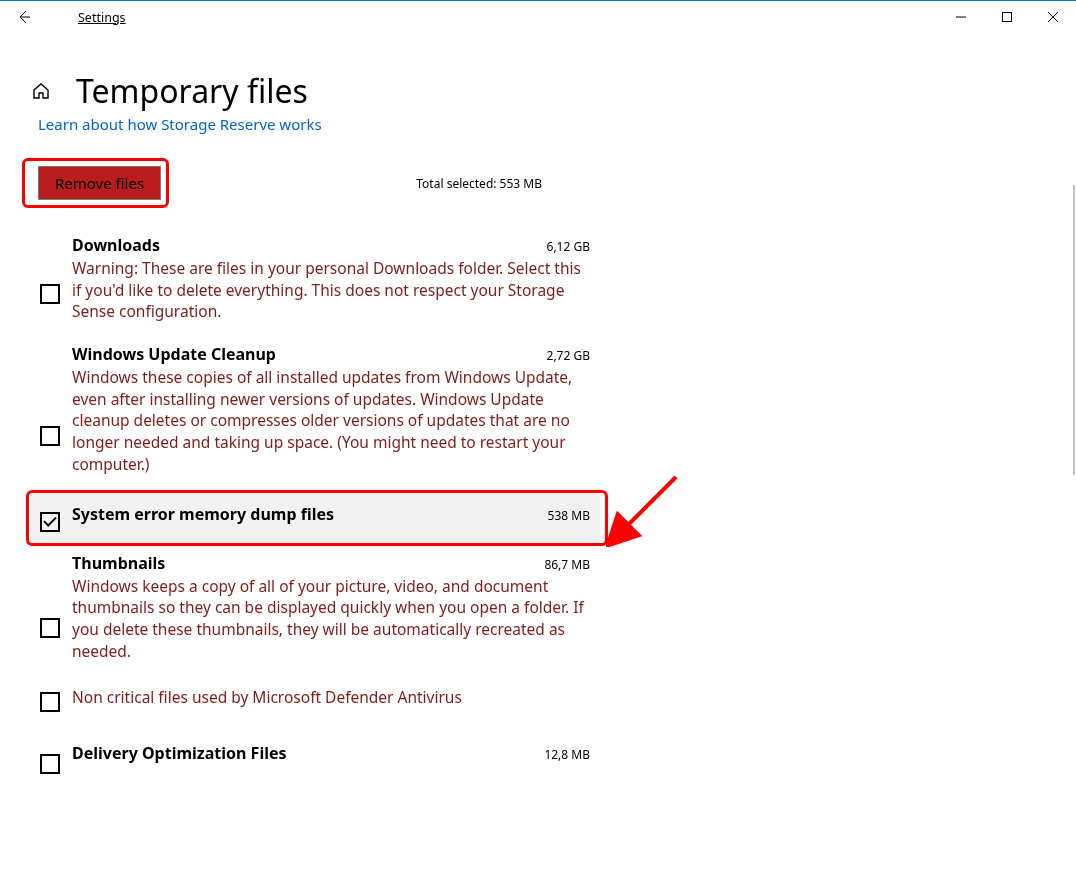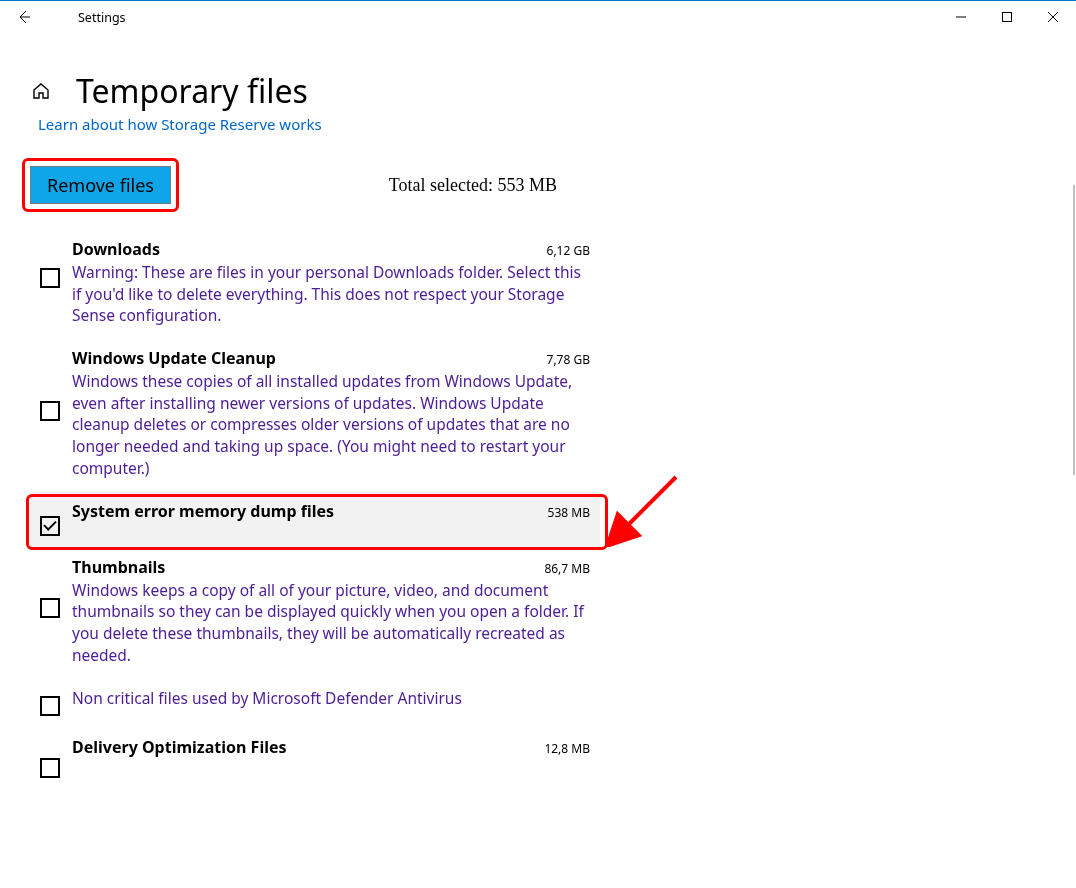--- a/index.html
+++ b/index.html
@@ -14,20 +14,21 @@
     position: relative;
   }
   body { border-top: 1px solid #0078D4; }
 
   
   .titlebar {
     height: 32px;
     display: flex;
     align-items: center;
     padding: 0 0 0 0;
+    text-decoration: underline;
   }
   .titlebar .back {
     width: 48px; height: 32px;
     display:flex; align-items:center; justify-content:center;
     font-size: 16px;
   }
   .titlebar .title {
     font-size: 12.5px;
     margin-left: 30px;
   }
@@ -70,52 +71,53 @@
     display: flex;
     align-items: center;
     padding: 32px 30px 8px 30px;
     position: relative;
     width: 600px;
   }
   .remove-btn-wrap {
     position: relative;
   }
   .remove-btn {
-    background: #0ea5e9;
+    background: #b91c1c;
     border: 1px solid #7A7A7A;
     padding: 6px 16px;
-    font-size: 18px;
+    font-size: 15px;
     font-family: inherit;
     cursor: pointer;
+    margin-left: 8px;
   }
   .highlight-box {
     position: absolute;
     border: 3px solid #FF0000;
     border-radius: 6px;
     pointer-events: none;
   }
   #hl1 { left: -8px; top: -8px; right: -8px; bottom: -8px; }
 
   .total-selected {
     margin-left: auto;
-    font-size: 18px;
-    margin-right: 13px;
-    font-family: Liberation Serif, serif;
+    font-size: 12px;
+    margin-right: 28px;
   }
 
   
   .items {
     padding: 18px 0 0 30px;
     width: 600px;
     position: relative;
   }
   .item {
     display: flex;
     padding: 8px 10px 12px 10px;
     position: relative;
+    align-items: center;
   }
   .item.selected {
     background: #F2F2F2;
   }
   .item .cb {
     width: 20px; height: 20px;
     border: 2px solid #000;
     margin-top: 30px;
     flex-shrink: 0;
     display:flex; align-items:center; justify-content:center;
@@ -138,21 +140,21 @@
   }
   .item .name {
     font-weight: 700;
     font-size: 16px;
   }
   .item .size {
     margin-left: auto;
     font-size: 12px;
   }
   .item .desc {
-    color: #4c1d95;
+    color: #7f1d1d;
     font-size: 15.5px;
     line-height: 1.4;
     margin-top: 2px;
   }
 
   #hl2 {
     left: -4px;
     right: -8px;
     top: 2px;
     bottom: -2px;
@@ -237,21 +239,21 @@
       </div>
       <div class="desc">Warning: These are files in your personal Downloads folder. Select this if you'd like to delete everything. This does not respect your Storage Sense configuration.</div>
     </div>
   </div>
 
   <div class="item">
     <div class="cb" style="margin-top:54px"></div>
     <div class="content">
       <div class="row1">
         <div class="name">Windows Update Cleanup</div>
-        <div class="size">7,78 GB</div>
+        <div class="size">2,72 GB</div>
       </div>
       <div class="desc">Windows these copies of all installed updates from Windows Update, even after installing newer versions of updates. Windows Update cleanup deletes or compresses older versions of updates that are no longer needed and taking up space. (You might need to restart your computer.)</div>
     </div>
   </div>
 
   <div class="item selected" style="position:relative;">
     <div class="cb checked centery"></div>
     <div class="content">
       <div class="row1">
         <div class="name">System error memory dump files</div>

